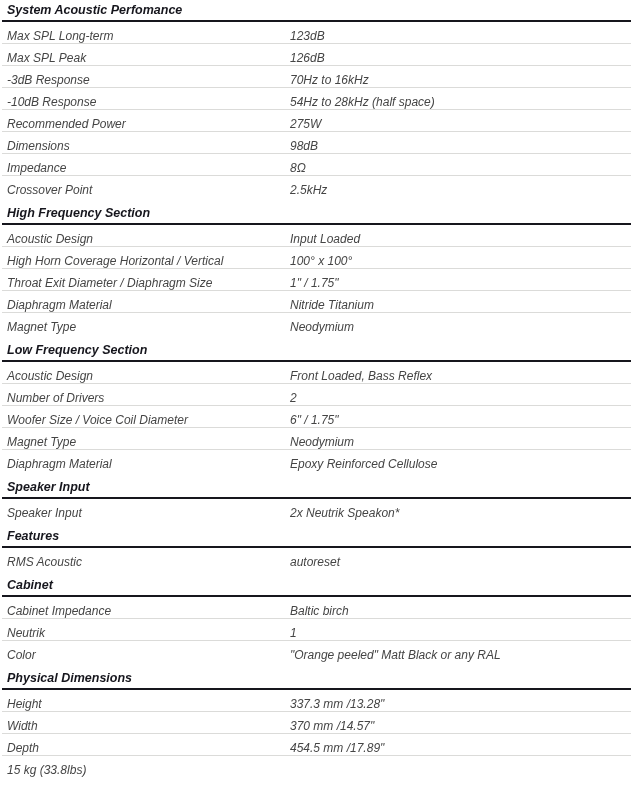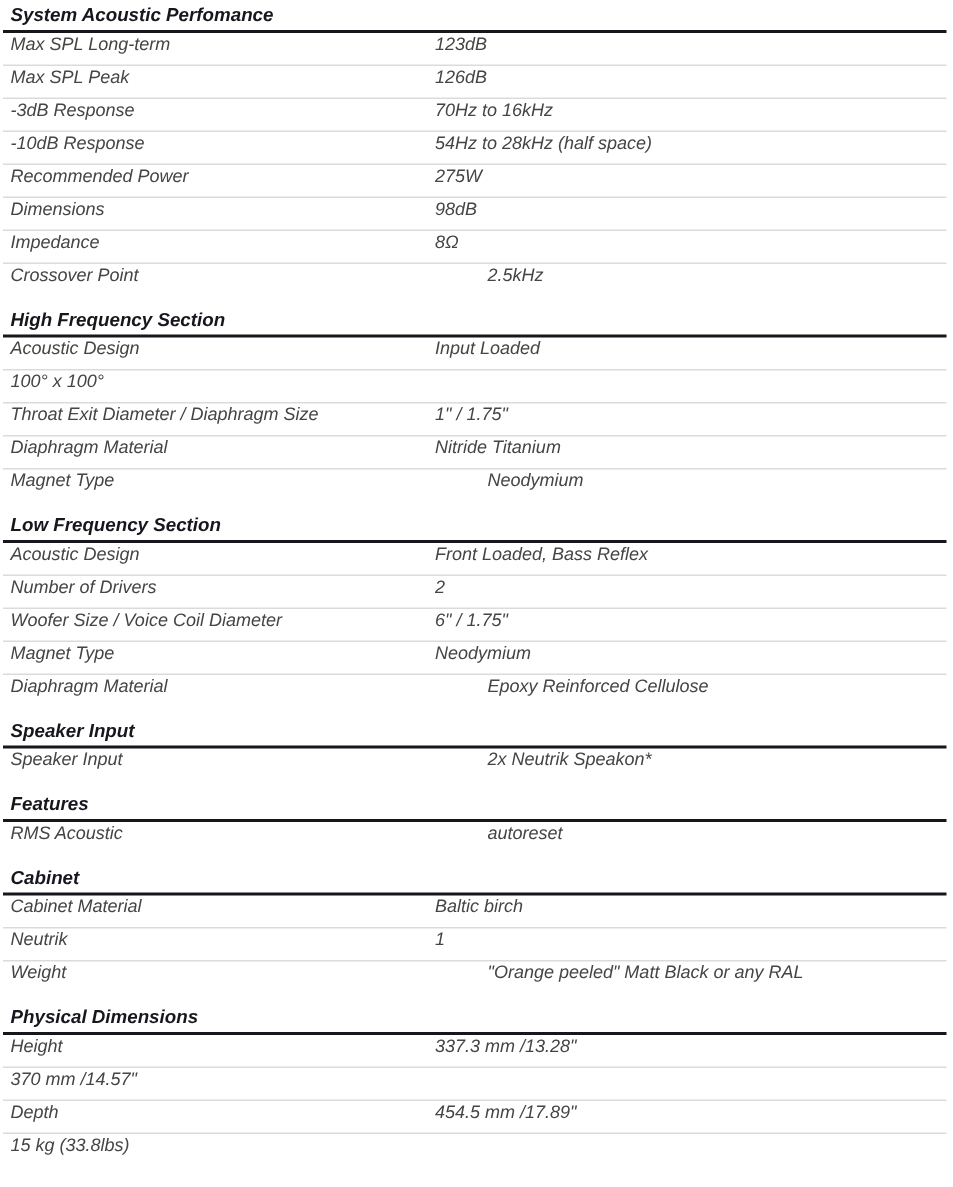--- a/index.html
+++ b/index.html
@@ -25,31 +25,30 @@
     margin: 0;
     padding: 1px 0 3px 5px;
     font-size: 12.5px;
     line-height: 14px;
     font-weight: 700;
     color: var(--header-text, #16161d);
     border-bottom: 2px solid var(--header-rule, #16161d);
   }
   .spec-row {
     display: flex;
-    align-items: flex-start;
+    align-items: flex-end;
     height: 21px;
     padding-left: 5px;
     border-bottom: 1px solid var(--row-rule, #dbdbd9);
     font-size: 12px;
     line-height: 14px;
     color: var(--row-text, #454545);
   }
   .spec-row:last-child {
     border-bottom: 0;
-    gap: 35px;
   }
   .spec-label {
     width: 283px;
     flex-shrink: 0;
     white-space: nowrap;
   }
   .spec-value {
     flex: 1;
     white-space: nowrap;
   }
@@ -106,20 +105,21 @@
 
     <section class="spec-section">
       <h2 class="spec-title">High Frequency Section</h2>
       <div class="spec-rows">
     <div class="spec-row">
       <span class="spec-label">Acoustic Design</span>
       <span class="spec-value">Input Loaded</span>
     </div>
 
     <div class="spec-row">
+      <span class="spec-label">High Horn Coverage Horizontal / Vertical</span>
       <span class="spec-value">100° x 100°</span>
     </div>
 
     <div class="spec-row">
       <span class="spec-label">Throat Exit Diameter / Diaphragm Size</span>
       <span class="spec-value">1" / 1.75"</span>
     </div>
 
     <div class="spec-row">
       <span class="spec-label">Diaphragm Material</span>
@@ -180,45 +180,46 @@
       <span class="spec-label">RMS Acoustic</span>
       <span class="spec-value">autoreset</span>
     </div>
   </div>
     </section>
 
     <section class="spec-section">
       <h2 class="spec-title">Cabinet</h2>
       <div class="spec-rows">
     <div class="spec-row">
-      <span class="spec-label">Cabinet Material</span>
+      <span class="spec-label">Cabinet Impedance</span>
       <span class="spec-value">Baltic birch</span>
     </div>
 
     <div class="spec-row">
       <span class="spec-label">Neutrik</span>
       <span class="spec-value">1</span>
     </div>
 
     <div class="spec-row">
-      <span class="spec-label">Weight</span>
+      <span class="spec-label">Color</span>
       <span class="spec-value">"Orange peeled" Matt Black or any RAL</span>
     </div>
   </div>
     </section>
 
     <section class="spec-section">
       <h2 class="spec-title">Physical Dimensions</h2>
       <div class="spec-rows">
     <div class="spec-row">
       <span class="spec-label">Height</span>
       <span class="spec-value">337.3 mm /13.28"</span>
     </div>
 
     <div class="spec-row">
+      <span class="spec-label">Width</span>
       <span class="spec-value">370 mm /14.57"</span>
     </div>
 
     <div class="spec-row">
       <span class="spec-label">Depth</span>
       <span class="spec-value">454.5 mm /17.89"</span>
     </div>
 
     <div class="spec-row">
       <span class="spec-value">15 kg (33.8lbs)</span>

